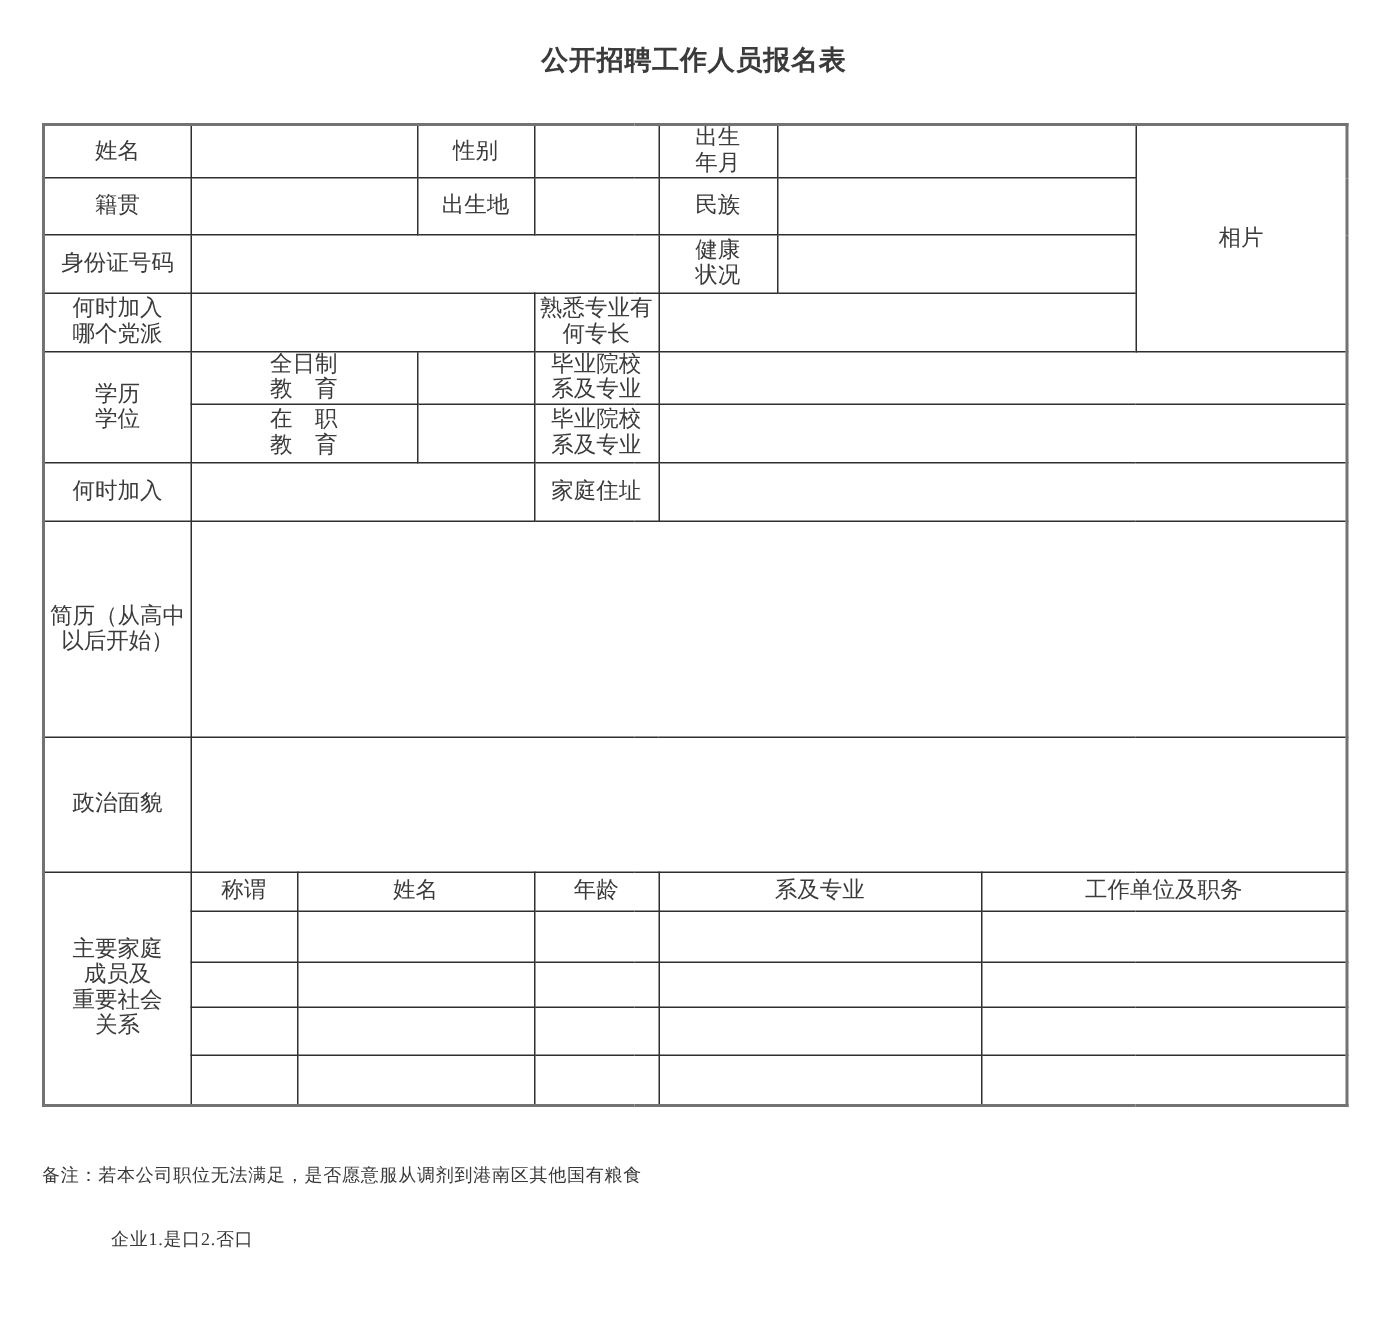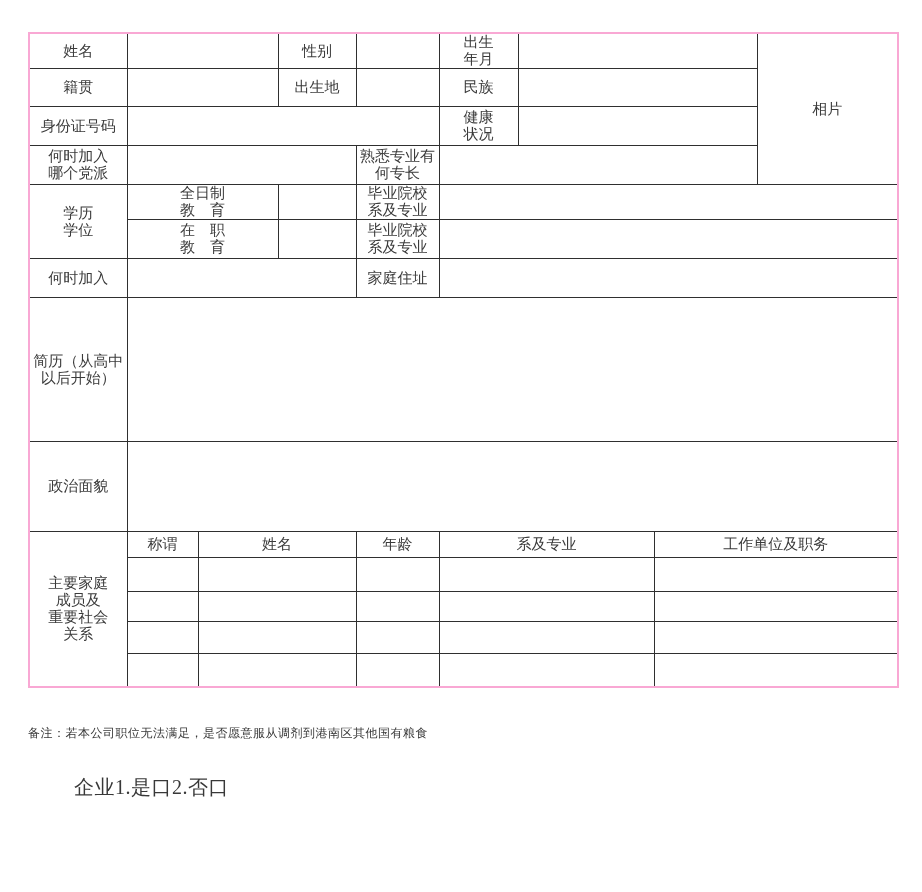--- a/index.html
+++ b/index.html
@@ -29,21 +29,21 @@
     font-size: 18px;
     line-height: 20px;
     font-weight: bold;
     letter-spacing: 0.5px;
   }
   table.form {
     border-collapse: collapse;
     table-layout: fixed;
     width: 869px;
     margin: 32px 0 0 28px;
-    border: 2px solid #f9a8d4;
+    border: 2px solid #737373;
   }
   table.form td {
     border: 1px solid #2f2f2f;
     padding: 0;
     text-align: center;
     vertical-align: middle;
     font-size: 15px;
     line-height: 17px;
     white-space: pre-line;
     overflow: hidden;
@@ -63,31 +63,32 @@
   tr.r13 { height: 32px; }
   tr.r14 { height: 33px; }
   .remark-1 {
     margin: 36px 0 0 28px;
     font-size: 12px;
     line-height: 18px;
     letter-spacing: 0.5px;
     color: #383838;
   }
   .remark-2 {
-    margin: 36px 0 0 74px;
-    font-size: 20px;
+    margin: 25px 0 0 74px;
+    font-size: 12px;
     line-height: 18px;
     letter-spacing: 0.5px;
     color: #383838;
   }
 </style>
 </head>
 <body>
 
 <div class="titles">
+  <div class="form-title">公开招聘工作人员报名表</div>
 </div>
 
 <table class="form">
   <colgroup>
     <col style="width:98px">
       <col style="width:71px">
       <col style="width:80px">
       <col style="width:78px">
     <col style="width:67px">
       <col style="width:16px">

